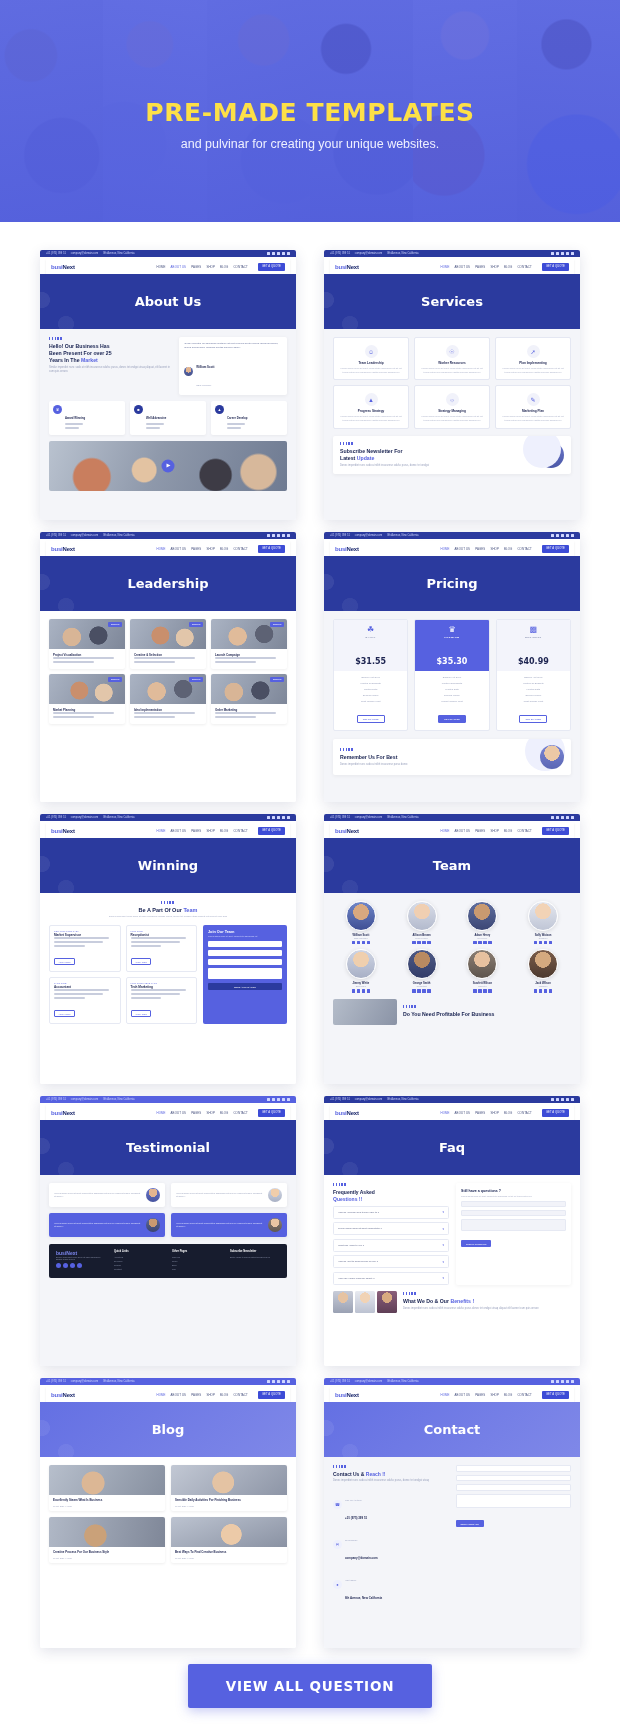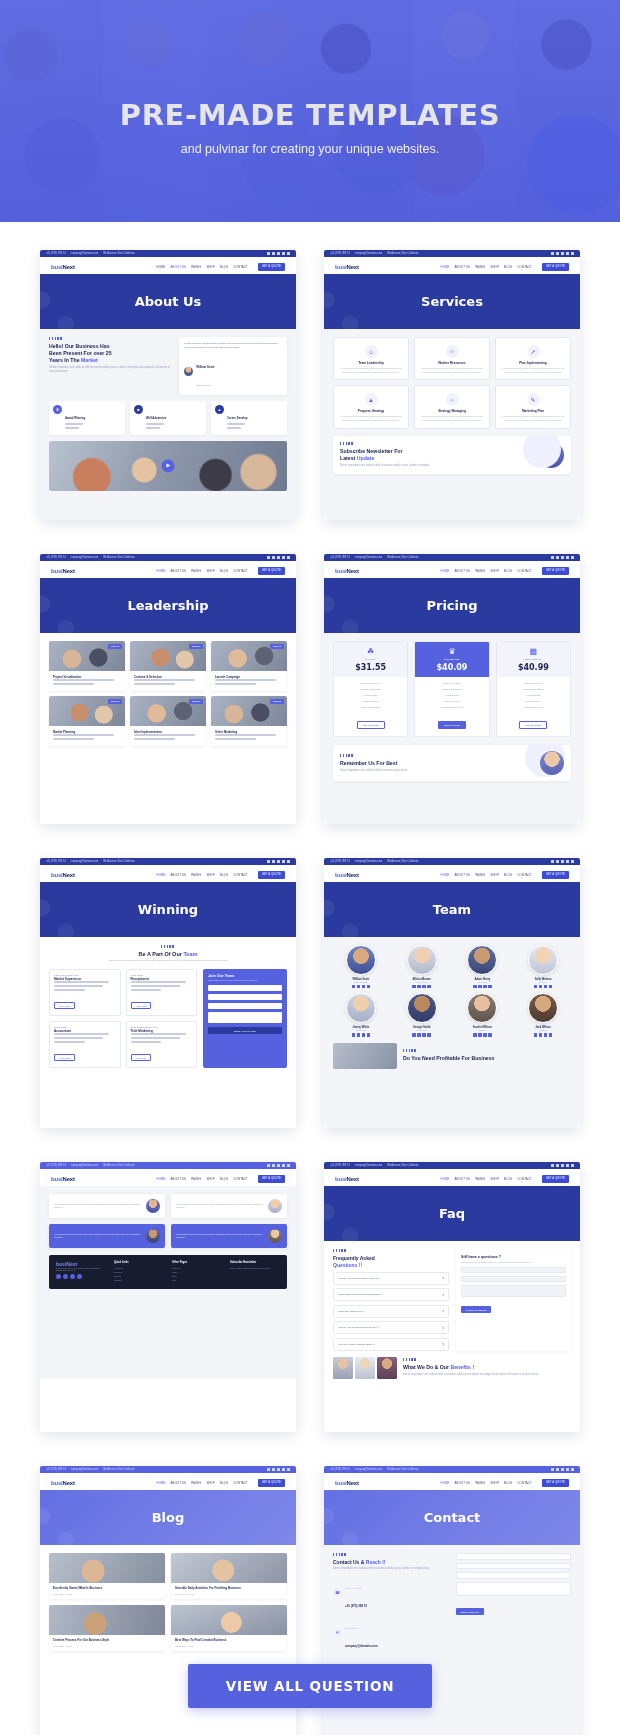--- a/index.html
+++ b/index.html
@@ -67,41 +67,41 @@
     user-select: none;
     font-family: "DejaVu Sans", sans-serif;
   }
   .hero-inner {
     position: relative;
     z-index: 3;
     text-align: center;
     padding-top: 98px;
   }
   .hero-title {
-    font-size: 29px;
+    font-size: 25px;
     font-weight: 800;
-    color: #e5e5e5;
+    color: #fde047;
     letter-spacing: .6px;
     font-family: "DejaVu Sans", sans-serif;
   }
   .hero-sub {
     margin-top: 8px;
     font-size: 12.5px;
     line-height: 1.5;
     color: #eef0ff;
     font-weight: 400;
   }
 
   
   .templates {
     position: relative;
     padding: 28px 40px 0 40px;
     display: grid;
     grid-template-columns: 1fr 1fr;
-    gap: 34px 28px;
+    gap: 12px 28px;
     background: #fff;
   }
 
   .tcard {
     background: #fff;
     box-shadow: 0 4px 14px rgba(30,40,90,.13);
     border-radius: 2px;
     overflow: hidden;
     position: relative;
     height: 270px;
@@ -283,21 +283,21 @@
   .price {
     background: #fff; border: .5px solid #e6e9f3; border-radius: 2px; text-align: center;
     padding-bottom: 6px; overflow: hidden;
   }
   .price-head { background: #f3f4fb; padding: 6px 0 5px; }
   .price.featured .price-head { background: #5661e0; }
   .price.featured .p-tier, .price.featured .p-amt { color: #fff; }
   .price.featured .p-ico { color: #fff; }
   .p-ico { font-size: 8px; color: #5661e0; line-height: 1; }
   .p-tier { font-size: 2.5px; letter-spacing: .5px; color: #8d95b3; margin-top: 2px; font-weight: 700; }
-  .p-amt { font-size: 8px; font-weight: 800; color: #1d2450; margin-top: 2px; font-family: "DejaVu Sans", sans-serif; }
+  .p-amt { font-size: 8px; font-weight: 800; color: #1d2450; margin-top: 18px; font-family: "DejaVu Sans", sans-serif; }
   .p-feats { padding: 5px 4px 0; }
   .p-feat { font-size: 2.4px; color: #99a1bc; margin-bottom: 3px; }
   .p-btn {
     display: inline-block; margin-top: 2px; border: .5px solid #5661e0; color: #5661e0;
     font-size: 2.3px; padding: 2.4px 5px; border-radius: 1px;
   }
   .price.featured .p-btn { background: #5661e0; color: #fff; border-color: #5661e0; }
 
   .remember {
     margin-top: 8px; background: #fff; border-radius: 2px; padding: 6px 7px;
@@ -764,21 +764,21 @@
             <div class="p-feat">Limited Data</div>
             <div class="p-feat">Second Mobile</div>
             <div class="p-feat">Trust Charge Limit</div>
             <span class="p-btn">GET STARTED</span>
           </div>
         </div>
         <div class="price featured">
           <div class="price-head">
             <div class="p-ico">♛</div>
             <div class="p-tier">PREMIUM</div>
-            <div class="p-amt">$40.09</div>
+            <div class="p-amt">$35.30</div>
           </div>
           <div class="p-feats">
             <div class="p-feat">Backup Hot Sync</div>
             <div class="p-feat">Limited Of Budgets</div>
             <div class="p-feat">Limited Data</div>
             <div class="p-feat">Second Mobile</div>
             <div class="p-feat">Unlimit Charge Limit</div>
             <span class="p-btn">GET STARTED</span>
           </div>
         </div>
@@ -1034,20 +1034,23 @@
       <span class="tmenu">
         <span class="mi active">HOME</span>
         <span class="mi">ABOUT US</span>
         <span class="mi">PAGES</span>
         <span class="mi">SHOP</span>
         <span class="mi">BLOG</span>
         <span class="mi">CONTACT</span>
         <span class="tbtn">GET A QUOTE</span>
       </span>
     </div>
+    <div class="tbanner">
+      <span class="tbanner-title">Testimonial</span>
+    </div>
     <div class="tbody">
       <div class="tst-grid">
         <div class="tst">
           <span class="tst-q">"Lorem ipsum dolor sit amet consectetur adipiscing elit sed do eiusmod tempor incididunt ut labore"</span>
           <span class="tst-ava tva"></span>
         </div>
         <div class="tst">
           <span class="tst-q">"Lorem ipsum dolor sit amet consectetur adipiscing elit sed do eiusmod tempor incididunt ut labore"</span>
           <span class="tst-ava tvb"></span>
         </div>

